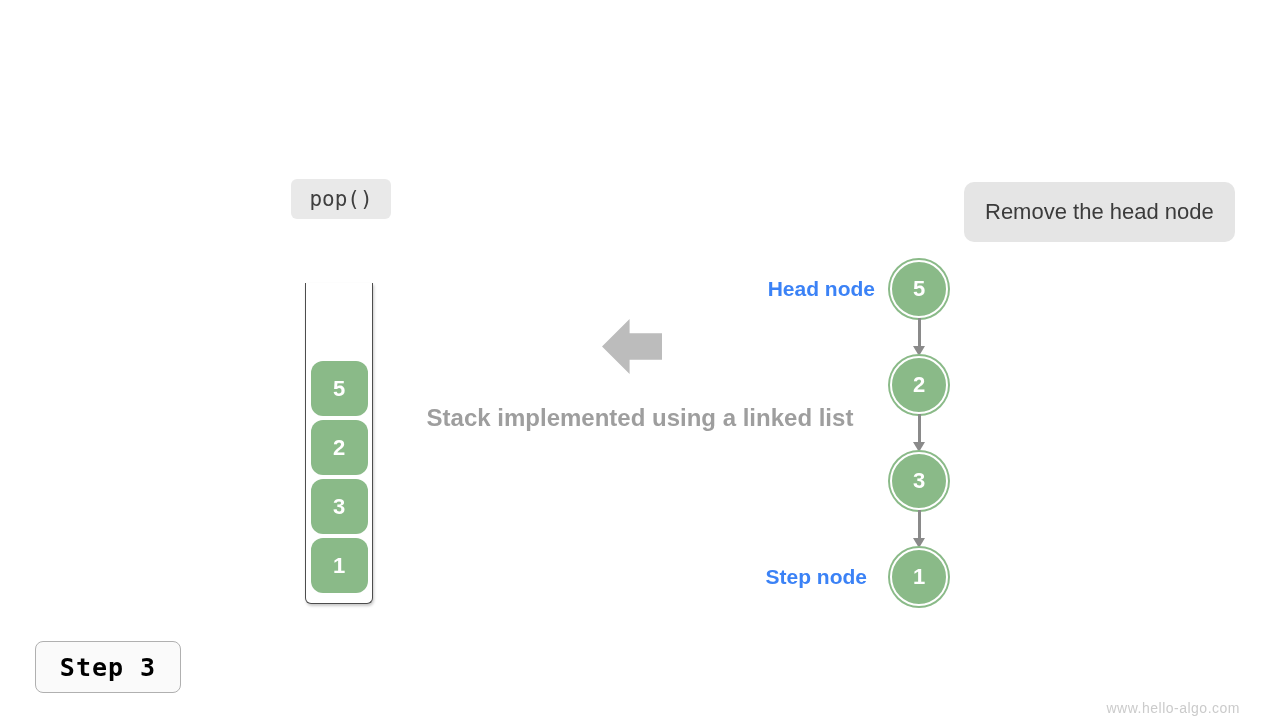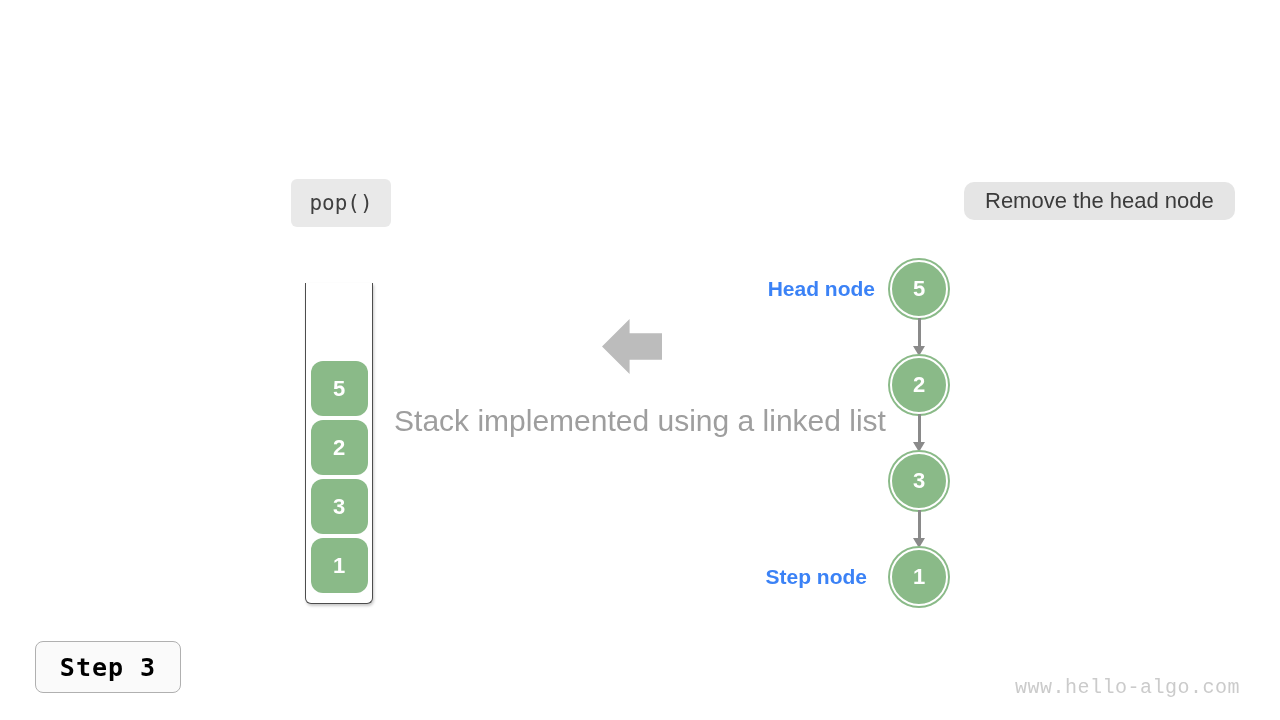--- a/index.html
+++ b/index.html
@@ -7,31 +7,31 @@
   body {
     font-family: "Liberation Sans", sans-serif;
     width: 1280px; height: 720px;
     position: relative; overflow: hidden;
   }
   .canvas { position: absolute; inset: 0; width: 1280px; height: 720px; }
 
   
   .op-badge {
     position: absolute; left: 291px; top: 179px;
-    width: 100px; height: 48px;
+    width: 100px; height: 40px;
     background: #e9e9e9; border-radius: 6px;
     display: flex; align-items: center; justify-content: center;
     font-family: "DejaVu Sans Mono", monospace;
     font-size: 21px; color: #3f3f3f;
   }
 
   
   .desc-badge {
     position: absolute; left: 964px; top: 182px;
-    height: 38px; padding: 0 21px;
+    height: 60px; padding: 0 21px;
     background: #e5e5e5; border-radius: 10px;
     display: flex; align-items: center; justify-content: center;
     font-size: 22px; color: #3b3b3b;
   }
 
   
   .stack-container {
     position: absolute; left: 305px; top: 283px;
     width: 68px; height: 321px;
     border-left: 1.5px solid #4d4d4d;
@@ -56,21 +56,21 @@
     position: absolute; left: 602px; top: 319px;
     width: 60px; height: 55px;
     background: #bcbcbc;
     clip-path: polygon(0% 50%, 46% 0%, 46% 26%, 100% 26%, 100% 74%, 46% 74%, 46% 100%);
   }
 
   
   .caption {
     position: absolute; left: 0; right: 0; top: 404px;
     text-align: center;
-    font-size: 30px; color: #9e9e9e;
+    font-size: 24px; color: #9e9e9e; font-weight: bold;
   }
 
   
   .linked-list {
     position: absolute; left: 890px; top: 260px; width: 58px;
     display: flex; flex-direction: column; align-items: center;
   }
   .ll-node {
     width: 58px; height: 58px; flex: 0 0 58px;
     border-radius: 50%;
@@ -107,23 +107,23 @@
     background: #fafafa;
     border: 1.5px solid #b0b0b0; border-radius: 8px;
     display: flex; align-items: center; justify-content: center;
     font-family: "DejaVu Sans Mono", monospace;
     font-size: 25px; font-weight: bold; color: #000000;
     letter-spacing: 1px;
   }
 
   
   .watermark {
-    position: absolute; right: 40px; top: 676px;
-    font-family: Liberation Mono, monospace;
-    font-size: 20px; color: #cbcbcb; letter-spacing: 0.5px;
+    position: absolute; right: 40px; top: 700px;
+    font-family: Liberation Sans, sans-serif;
+    font-size: 14px; color: #cbcbcb; letter-spacing: 0.5px;
   }
 </style>
 </head>
 <body>
 
 <div class="canvas">
 
   <div class="op-badge">
     <span>pop()</span>
   </div>

